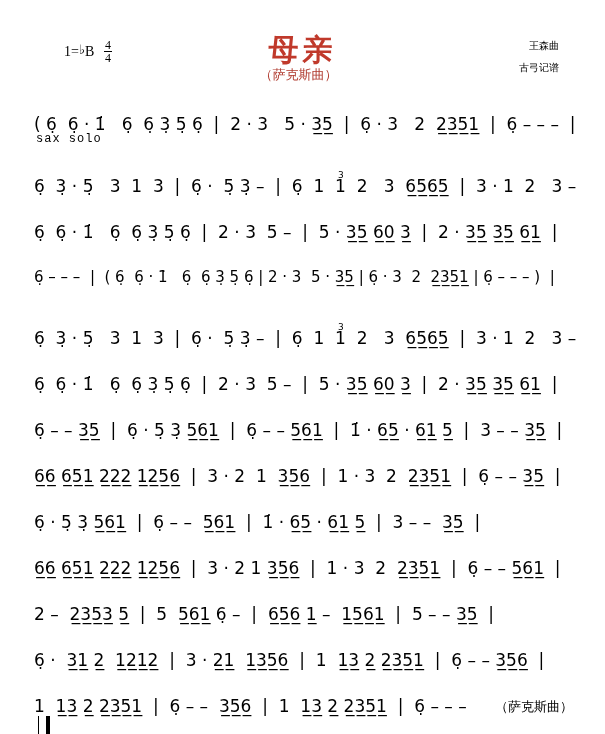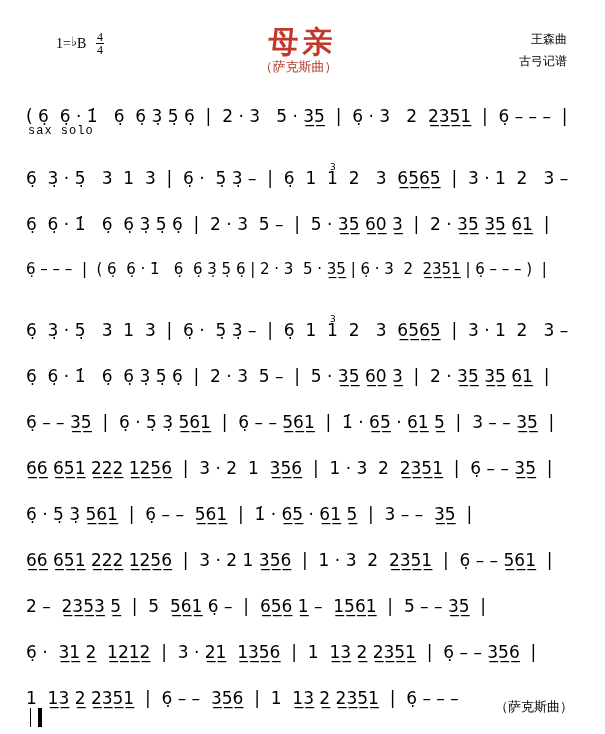--- a/index.html
+++ b/index.html
@@ -14,21 +14,21 @@
     font-family: "Liberation Serif", serif;
     color: #000000;
     overflow: hidden;
   }
 
   .sheet {
     position: relative;
     width: 605px;
     height: 734px;
     box-sizing: border-box;
-    padding: 0;
+    padding: 8px;
   }
 
   
   .header {
     position: relative;
     height: 92px;
   }
   .key-sig {
     position: absolute;
     left: 56px;
@@ -83,23 +83,23 @@
     text-align: center;
     font-size: 13px;
     color: #b03a2e;
     font-family: "DejaVu Sans", sans-serif;
   }
   .credits {
     position: absolute;
     right: 38px;
     top: 28px;
     text-align: right;
-    font-size: 12px;
+    font-size: 10px;
     line-height: 22px;
-    font-family: Liberation Sans, sans-serif;
+    font-family: Liberation Mono, monospace;
     margin-left: 9px;
   }
 
   
   .music {
     position: relative;
     margin-top: 2px;
   }
   .line {
     position: relative;

